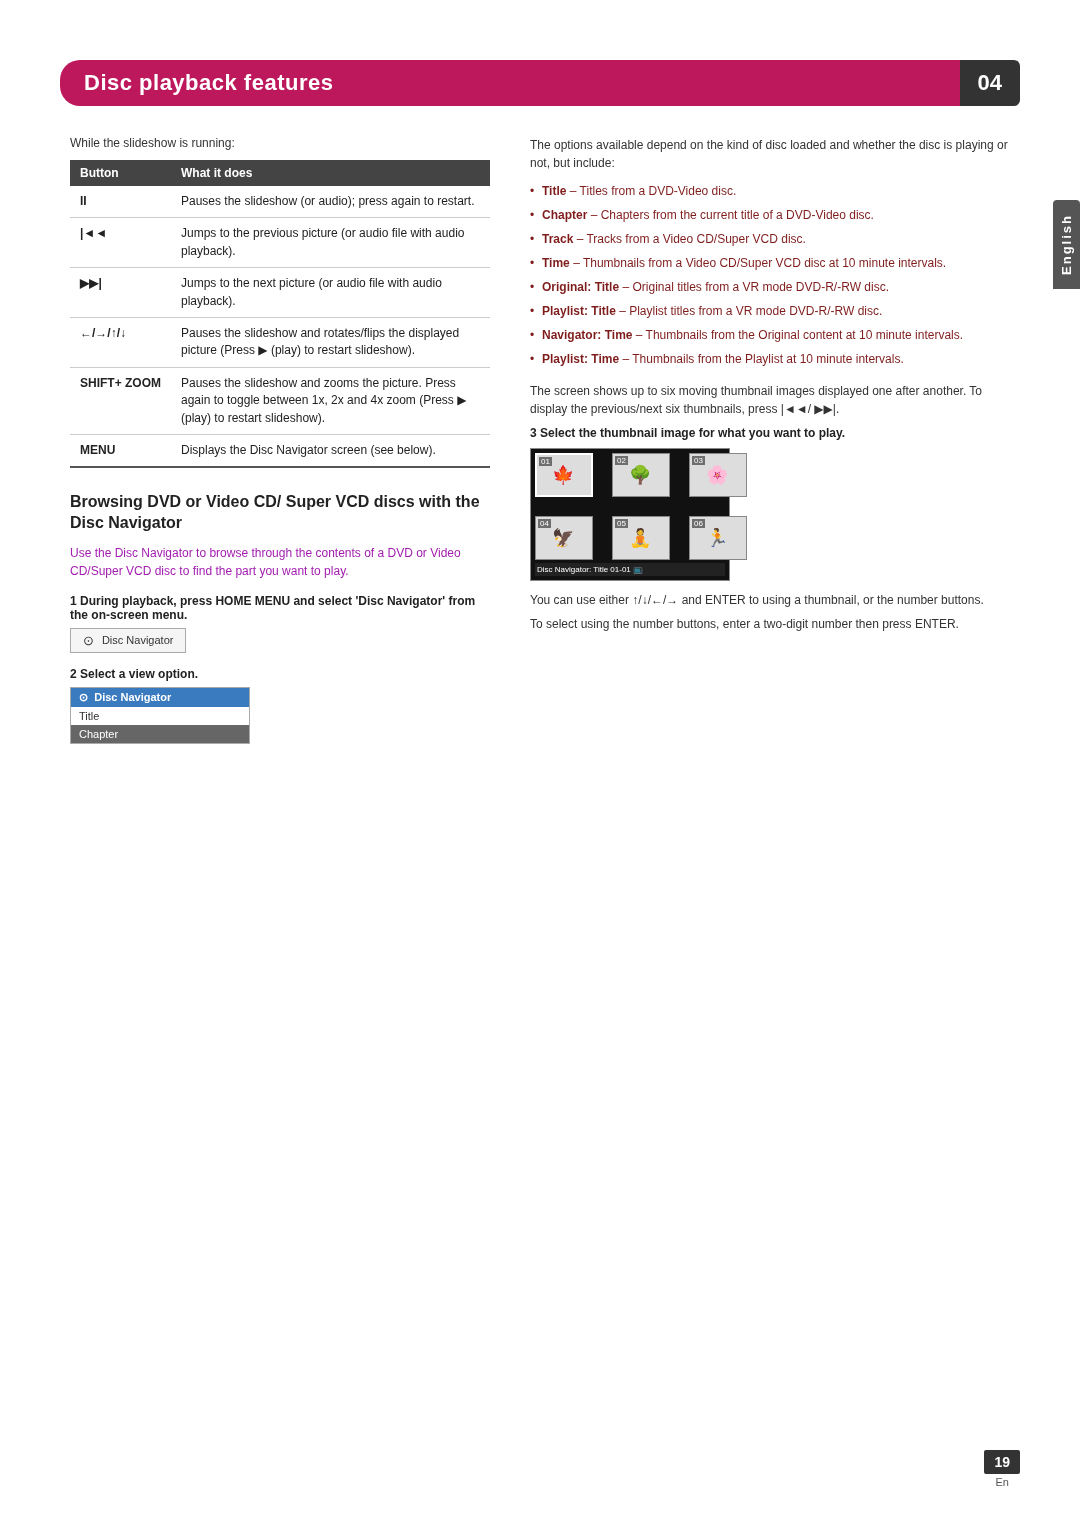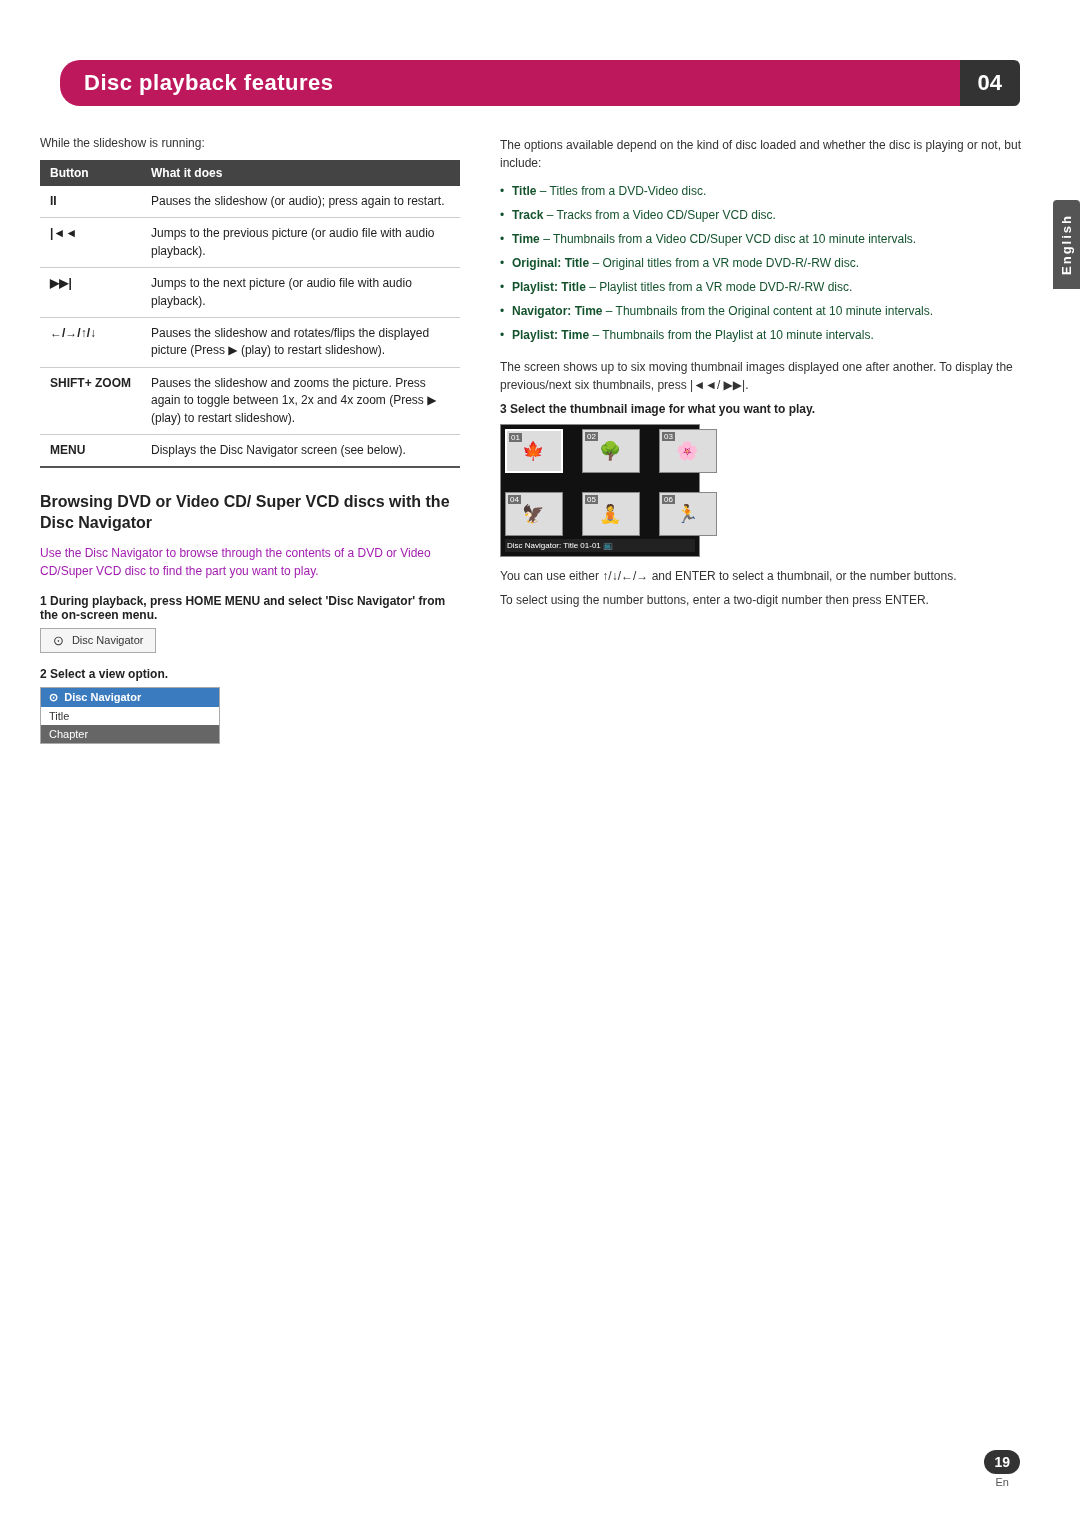--- a/index.html
+++ b/index.html
@@ -60,21 +60,21 @@
       padding: 14px 6px;
       font-size: 13px;
       font-weight: bold;
       letter-spacing: 2px;
       border-radius: 0 0 4px 4px;
     }
 
     
     .main-content {
       display: flex;
-      margin: 0 40px;
+      margin: 0 70px;
       gap: 40px;
     }
 
     .left-col {
       flex: 0 0 420px;
       max-width: 420px;
     }
 
     .right-col {
       flex: 1;
@@ -203,21 +203,21 @@
       list-style: none;
       padding: 0;
       margin: 0 0 14px 0;
     }
     .bullet-list li {
       font-size: 12px;
       line-height: 1.5;
       margin-bottom: 6px;
       padding-left: 12px;
       position: relative;
-      color: #14532d;
+      color: #7f1d1d;
     }
     .bullet-list li::before {
       content: "•";
       position: absolute;
       left: 0;
     }
 
     .thumbnail-instruction {
       font-size: 12px;
       line-height: 1.5;
@@ -290,21 +290,21 @@
       display: flex;
       flex-direction: column;
       align-items: center;
     }
     .page-num-box {
       background: #333;
       color: #fff;
       font-size: 14px;
       font-weight: bold;
       padding: 4px 10px;
-      border-radius: 12px;
+      border-radius: 2px;
       text-align: center;
     }
     .page-en {
       font-size: 11px;
       color: #555;
       margin-top: 2px;
     }
   </style>
 </head>
 <body>
@@ -386,20 +386,21 @@
       </div>
 
     </div>
 
     <div class="right-col">
 
       <p class="options-intro">The options available depend on the kind of disc loaded and whether the disc is playing or not, but include:</p>
 
       <ul class="bullet-list" id="bullet-list">
       <li><strong>Title</strong> – Titles from a DVD-Video disc.</li>
+          <li><strong>Chapter</strong> – Chapters from the current title of a DVD-Video disc.</li>
           <li><strong>Track</strong> – Tracks from a Video CD/Super VCD disc.</li>
           <li><strong>Time</strong> – Thumbnails from a Video CD/Super VCD disc at 10 minute intervals.</li>
           <li><strong>Original: Title</strong> – Original titles from a VR mode DVD-R/-RW disc.</li>
           <li><strong>Playlist: Title</strong> – Playlist titles from a VR mode DVD-R/-RW disc.</li>
           <li><strong>Navigator: Time</strong> – Thumbnails from the Original content at 10 minute intervals.</li>
           <li><strong>Playlist: Time</strong> – Thumbnails from the Playlist at 10 minute intervals.</li>
         </ul>
 
       <p class="thumbnail-instruction">The screen shows up to six moving thumbnail images displayed one after another. To display the previous/next six thumbnails, press |◄◄/ ▶▶|.</p>
 
@@ -410,21 +411,21 @@
         <div class="thumb-cell selected"><span class="cell-num">01</span>🍁</div>
             <div class="thumb-cell"><span class="cell-num">02</span>🌳</div>
             <div class="thumb-cell"><span class="cell-num">03</span>🌸</div>
             <div class="thumb-cell"><span class="cell-num">04</span>🦅</div>
             <div class="thumb-cell"><span class="cell-num">05</span>🧘</div>
             <div class="thumb-cell"><span class="cell-num">06</span>🏃</div>
           </div>
         <div class="grid-status">Disc Navigator: Title  01-01 📺</div>
       </div>
 
-      <p class="after-thumbnail">You can use either ↑/↓/←/→ and ENTER to select a thumbnail, or the number buttons.</p>
+      <p class="after-thumbnail">You can use either ↑/↓/←/→ and ENTER to using a thumbnail, or the number buttons.</p>
       <p class="after-thumbnail">To select using the number buttons, enter a two-digit number then press ENTER.</p>
 
     </div>
   </div>
 
   <div class="page-number">
     <div class="page-num-box">19</div>
     <div class="page-en">En</div>
   </div>
 

